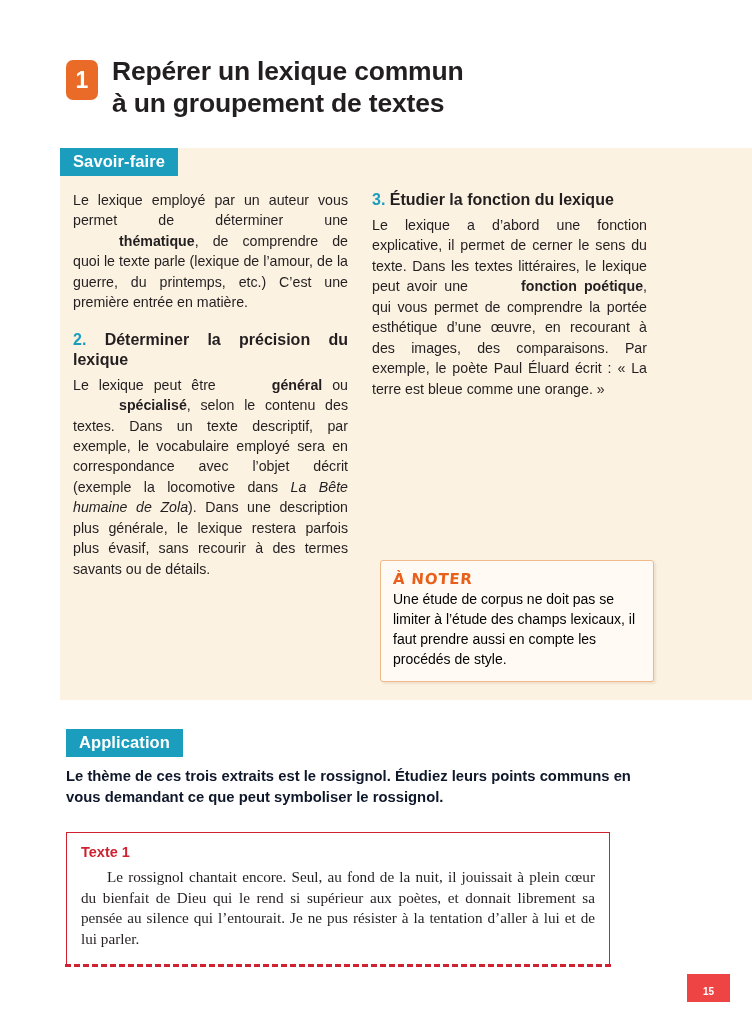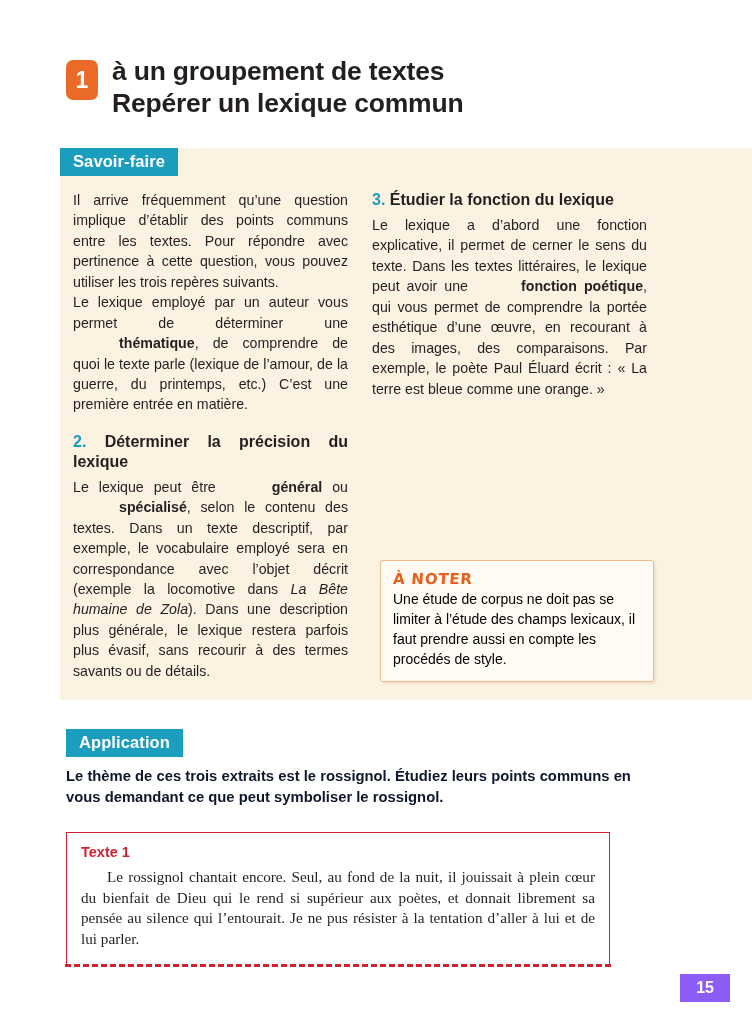--- a/index.html
+++ b/index.html
@@ -214,58 +214,57 @@
     text-align: justify;
     text-indent: 26px;
     color: #231f20;
   }
 
   
   .page-num {
     position: absolute;
     right: 22px;
     bottom: 22px;
-    background: #8b5cf6;
-    color: #ffffff;
-    font-size: 16px;
-    font-weight: bold;
-    padding: 5px 16px 5px 16px;
+    background: #ef4444;
+    color: #ffffff;
+    font-size: 10px;
+    font-weight: bold;
+    padding: 12px 16px 5px 16px;
   }
 </style>
 </head>
 <body>
 
 <div class="side-tab">
   <div class="side-tab-label">MÉTHODE</div>
 </div>
 
 <div class="side-bars">
   <div class="side-bar" style="background:#1b9dbd"></div>
   <div class="side-bar" style="background:#ea6a28"></div>
   <div class="side-bar" style="background:#a5c61b"></div>
   <div class="side-bar" style="background:#7b77b9"></div>
 </div>
 
 <div class="title-row">
   <div class="num-badge">1</div>
   <div class="title-text">
+    <div>Repérer un lexique commun</div>
     <div>à un groupement de textes</div>
-    <div>Repérer un lexique commun</div>
   </div>
 </div>
 
 <div class="panel">
 
   <div class="badge badge-savoir">Savoir-faire</div>
 
   <div class="cols">
 
     <div class="col">
 
-      <p class="body-p">Il arrive fréquemment qu’une question implique d’établir des points communs entre les textes. Pour répondre avec pertinence à cette question, vous pouvez utiliser les trois repères suivants.</p>
 
       <p class="body-p"><span>Le lexique employé par un auteur vous permet de déterminer une </span><b>thématique</b><span>, de comprendre de quoi le texte parle (lexique de l’amour, de la guerre, du printemps, etc.) C’est une première entrée en matière.</span></p>
 
       <div class="sec-head">
         <span class="n">2.</span><span>Déterminer la précision du lexique</span>
       </div>
       <p class="body-p"><span>Le lexique peut être </span><b>général</b><span> ou </span><b>spécialisé</b><span>, selon le contenu des textes. Dans un texte descriptif, par exemple, le vocabulaire employé sera en correspondance avec l’objet décrit (exemple la locomotive dans </span><i>La Bête humaine de Zola</i><span>). Dans une description plus générale, le lexique restera parfois plus évasif, sans recourir à des termes savants ou de détails.</span></p>
     </div>
 
     <div class="col">

